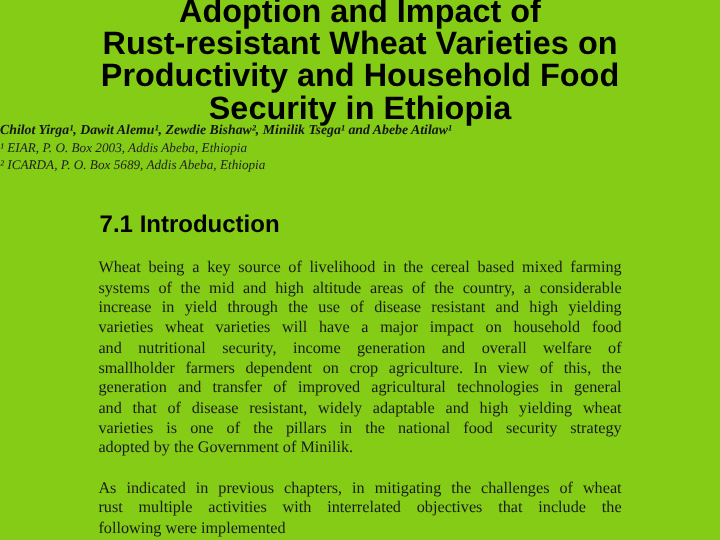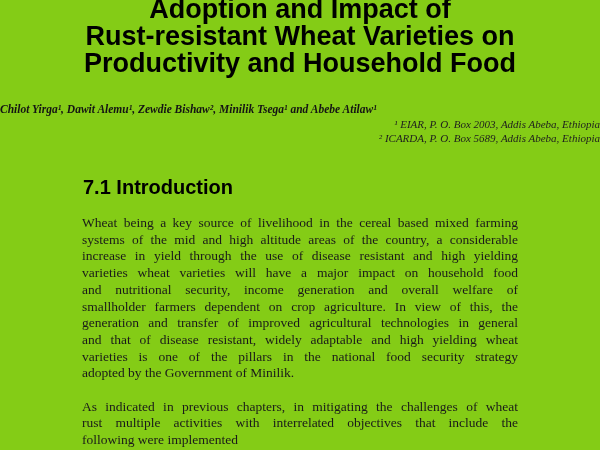--- a/index.html
+++ b/index.html
@@ -28,21 +28,21 @@
     top: 102px; left: 0; width: 100%;
     font-weight: bold;
     font-style: italic;
     font-size: 11.5px;
     line-height: 14px;
     color: #141414;
   }
   .affils {
     position: absolute;
     top: 118px; left: 0; width: 100%;
-    text-align: right;
+    text-align: left;
     font-style: italic;
     font-size: 11px;
     line-height: 13.5px;
     color: #1e1e1e;
   }
   .heading {
     position: absolute;
     top: 176px; left: 83px;
     margin: 0;
     font-family: "Liberation Sans", sans-serif;
@@ -64,20 +64,21 @@
   .line.last { text-align-last: left; }
 </style>
 </head>
 <body>
 
 <div class="page">
   <h1 class="title">
       <div class="title-line">Adoption and Impact of</div>
       <div class="title-line">Rust-resistant Wheat Varieties on</div>
       <div class="title-line">Productivity and Household Food</div>
+      <div class="title-line">Security in Ethiopia</div>
     </h1>
 
   <div class="authors">Chilot Yirga¹, Dawit Alemu¹, Zewdie Bishaw², Minilik Tsega¹ and Abebe Atilaw¹</div>
 
   <div class="affils">
       <div class="affil-line">¹ EIAR, P. O. Box 2003, Addis Abeba, Ethiopia</div>
       <div class="affil-line">² ICARDA, P. O. Box 5689, Addis Abeba, Ethiopia</div>
     </div>
 
   <h2 class="heading">7.1 Introduction</h2>

